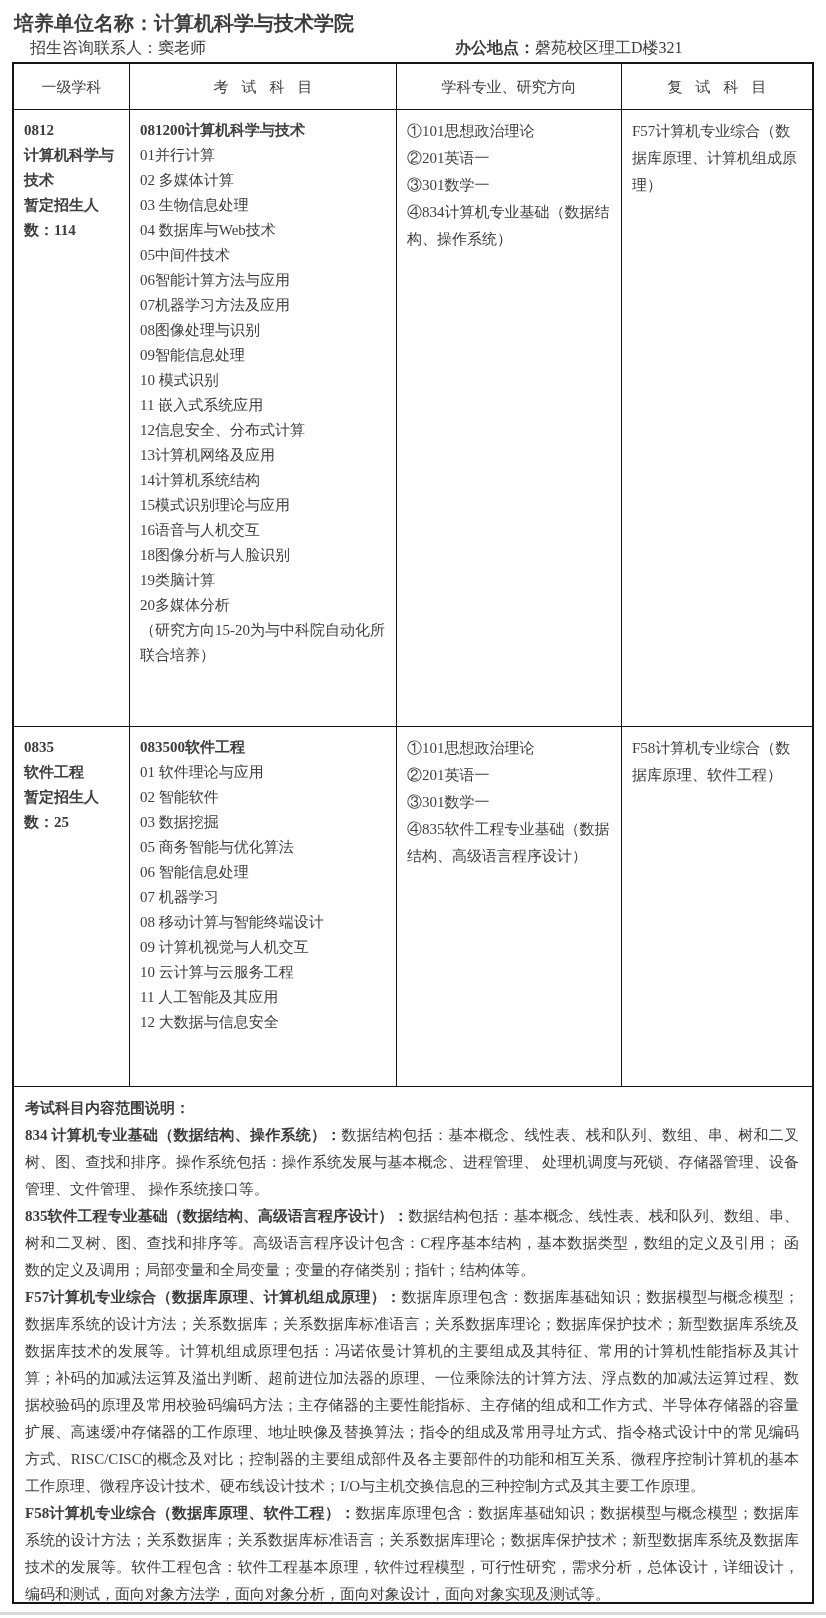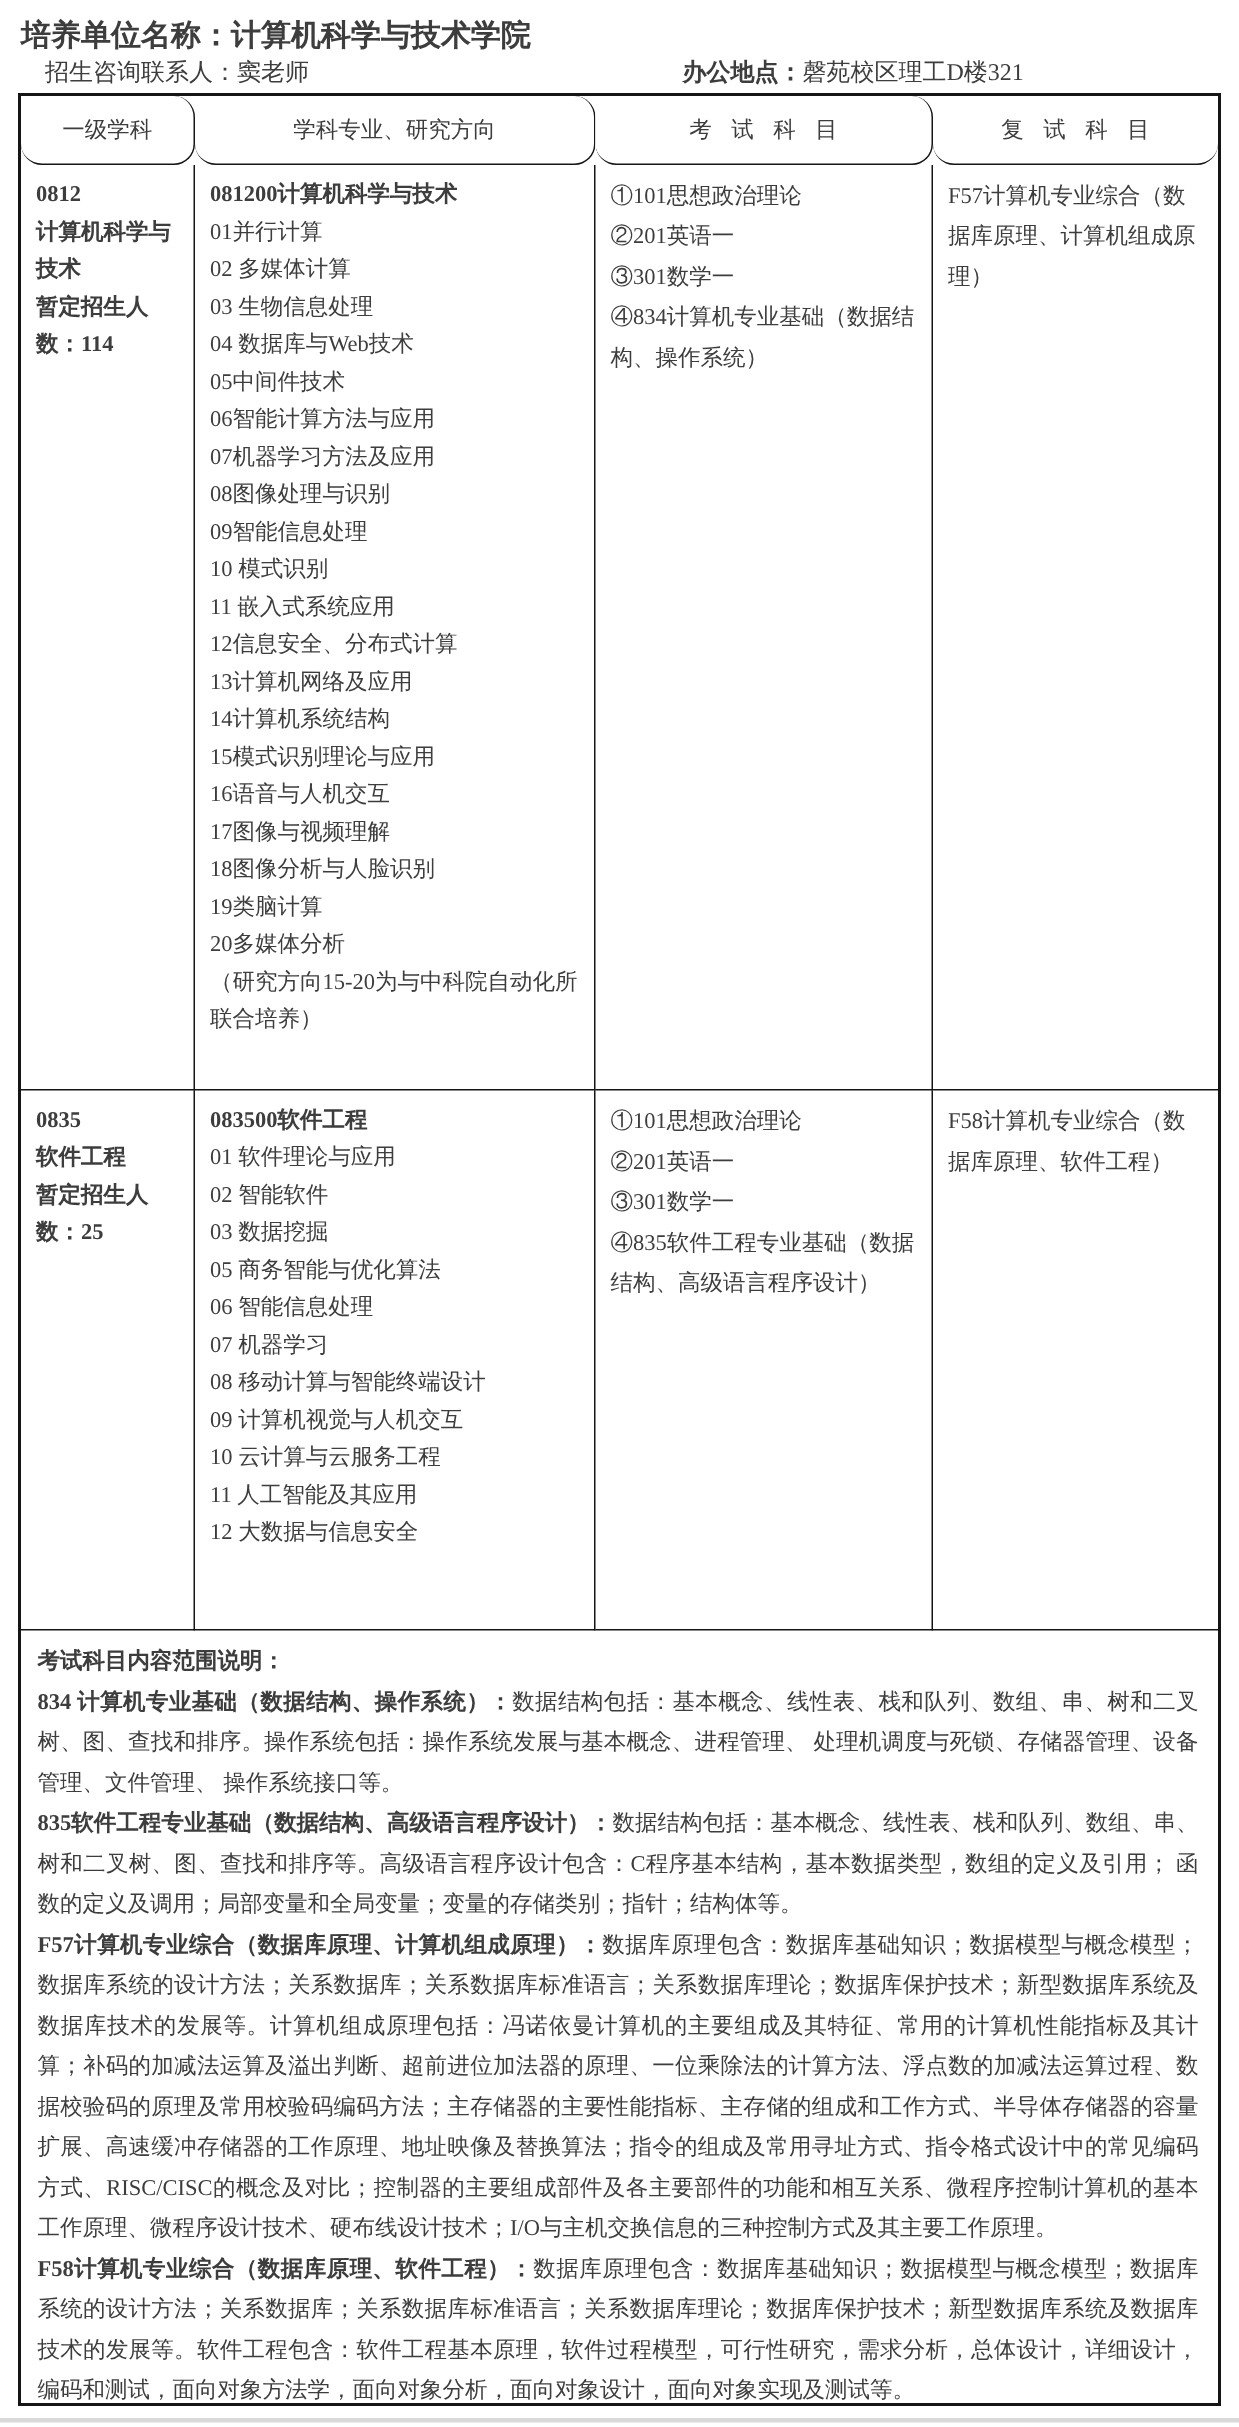--- a/index.html
+++ b/index.html
@@ -14,21 +14,21 @@
   .ci-0{left:16px;} .ci-1{left:249px;margin-top:24px;} .ci-2{left:441px;}
   .lbl-b{font-weight:bold;}
   .main-table{
     position:absolute;left:12px;top:62px;width:798px;
     display:grid;grid-template-columns:116px 267px 225px 190px;
     grid-template-rows:46px 617px 360px 515px;
     border:2px solid #151515;box-sizing:content-box;background:#fff;
   }
   .cell{border-right:1px solid #151515;border-bottom:1px solid #151515;box-sizing:border-box;overflow:hidden;font-size:15px;}
   .cell.last-col{border-right:none;}
-  .cell.header{display:flex;align-items:center;justify-content:center;text-align:center;line-height:1.2;border-radius:14px;}
+  .cell.header{display:flex;align-items:center;justify-content:center;text-align:center;line-height:1.2;}
   .cell.header.spread{letter-spacing:13px;text-indent:13px;}
   .cell.body{padding:8px 10px 6px 10px;}
   .col-discipline{font-weight:bold;line-height:25px;padding-left:11px;padding-right:12px;}
   .col-program{line-height:25px;}
   .program-title{font-weight:bold;}
   .direction{white-space:normal;}
   .col-exam{line-height:27px;padding-left:10px;padding-right:10px;}
   .col-retest{line-height:27px;padding-left:8px;padding-right:9px;}
   .notes-cell{
     grid-column:1 / -1;border-bottom:none;border-right:none;
@@ -46,22 +46,22 @@
 
 <div class="contact-line">
   <span class="contact-item ci-0"><span class="lbl">招生咨询联系人：</span><span>窦老师</span></span>
   <span class="contact-item ci-1"><span class="lbl-b">电话：</span><span>63861131</span></span>
   <span class="contact-item ci-2"><span class="lbl-b">办公地点：</span><span>磬苑校区理工D楼321</span></span>
 </div>
 
 <div class="main-table">
 
   <div class="cell header">一级学科</div>
+  <div class="cell header spread">考试科目</div>
   <div class="cell header">学科专业、研究方向</div>
-  <div class="cell header spread">考试科目</div>
   <div class="cell header spread last-col">复试科目</div>
 
   <div class="cell body col-discipline">
     <div>0812</div>
     <div>计算机科学与技术</div>
     <div>暂定招生人数：114</div>
   </div>
   <div class="cell body col-program">
     <div class="program-title">081200计算机科学与技术</div>
     <div class="direction">01并行计算</div>
@@ -73,21 +73,20 @@
     <div class="direction">07机器学习方法及应用</div>
     <div class="direction">08图像处理与识别</div>
     <div class="direction">09智能信息处理</div>
     <div class="direction">10 模式识别</div>
     <div class="direction">11 嵌入式系统应用</div>
     <div class="direction">12信息安全、分布式计算</div>
     <div class="direction">13计算机网络及应用</div>
     <div class="direction">14计算机系统结构</div>
     <div class="direction">15模式识别理论与应用</div>
     <div class="direction">16语音与人机交互</div>
-    <div class="direction">17图像与视频理解</div>
     <div class="direction">18图像分析与人脸识别</div>
     <div class="direction">19类脑计算</div>
     <div class="direction">20多媒体分析</div>
     <div class="direction">（研究方向15-20为与中科院自动化所联合培养）</div>
   </div>
   <div class="cell body col-exam">
     <div>①101思想政治理论</div>
     <div>②201英语一</div>
     <div>③301数学一</div>
     <div>④834计算机专业基础（数据结构、操作系统）</div>

